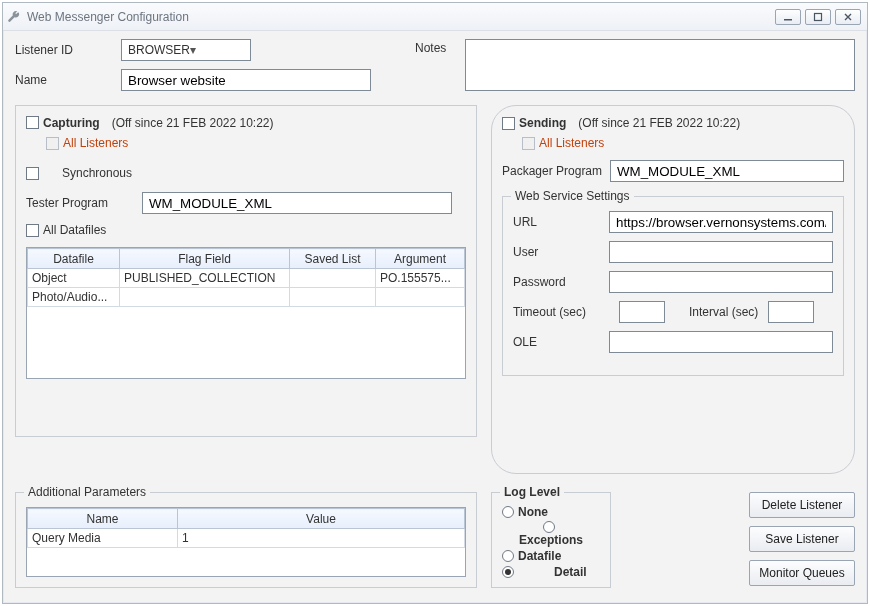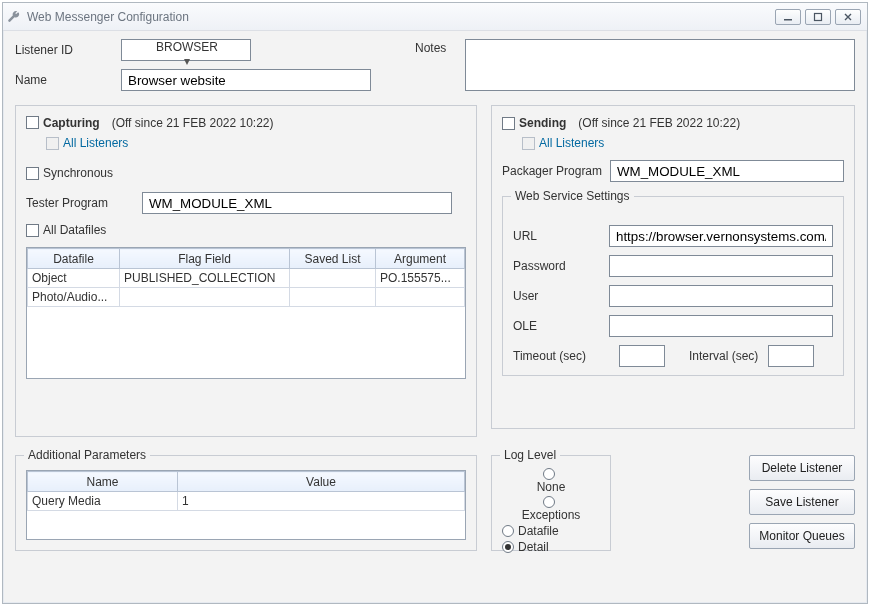--- a/index.html
+++ b/index.html
@@ -58,21 +58,20 @@
     background: #fff;
     height: 22px;
     padding: 2px 6px;
   }
   .select {
     border: 1px solid #7f8a97;
     background: #fff;
     height: 22px;
     display:flex; align-items:center; justify-content:flex-start;
     padding: 0 4px 0 6px;
-    flex-direction: column;
   }
   .chev { font-size: 12px; color:#555; }
   .notes {
     border: 1px solid #7f8a97;
     background: #fff;
     height: 52px;
   }
   .groupbox {
     border: 1px solid #c8ccd3;
     position: relative;
@@ -120,21 +119,21 @@
     padding: 2px 4px; height:18px;
     white-space:nowrap; overflow:hidden; text-overflow:ellipsis;
   }
   .btn {
     border:1px solid #9aa5b3; border-radius:2px;
     background: linear-gradient(#fdfdfe,#e9ecf1);
     height:26px; width:106px;
     display:flex; align-items:center; justify-content:center;
     cursor:default; color:#222;
   }
-  .disabled-text { color:#0369a1; }
+  .disabled-text { color:#c2410c; }
   .bold { font-weight:600; }
   .wrench {
     width:14px; height:14px; display:inline-block;
   }
 </style>
 </head>
 <body>
 
 <div class="window">
 
@@ -196,21 +195,21 @@
           </label>
           <span>(Off since 21 FEB 2022 10:22)</span>
         </div>
         <div style="margin:6px 0 0 20px;">
           <label class="disabled-text" style="display:flex;align-items:center;">
             <span class="cb disabled"></span>
               <span>All Listeners</span>
           </label>
         </div>
         <div style="margin-top:16px;">
-          <label style="display:flex;align-items:flex-end;">
+          <label style="display:flex;align-items:flex-end;gap:19px;">
             <span class="cb"></span>
               <span>Synchronous</span>
           </label>
         </div>
         <div class="row" style="margin-top:12px;">
           <div class="lbl" style="width:116px;">Tester Program</div>
           <input class="field" style="width: 310px;" value="WM_MODULE_XML">
         </div>
         <div style="margin-top:9px;">
           <label style="display:flex;align-items:center;">
@@ -245,62 +244,62 @@
                 <td>Photo/Audio...</td>
                 <td></td>
                 <td></td>
                 <td></td>
               </tr>
             </tbody>
           </table>
         </div>
       </div>
 
-      <div class="groupbox" style="flex:1; height:324px;">
+      <div class="groupbox" style="flex:1; height:369px;border-radius:25px;">
         <div style="display:flex; align-items:center; gap:12px;">
           <label style="display:flex;align-items:center;">
             <span class="cb"></span>
               <span class="bold">Sending</span>
           </label>
           <span>(Off since 21 FEB 2022 10:22)</span>
         </div>
         <div style="margin:6px 0 0 20px;">
           <label class="disabled-text" style="display:flex;align-items:center;">
             <span class="cb disabled"></span>
               <span>All Listeners</span>
           </label>
         </div>
         <div class="row" style="margin-top:10px;">
           <div class="lbl" style="width:108px;">Packager Program</div>
           <input class="field" style="flex: 1 1 0%;" value="WM_MODULE_XML">
         </div>
 
         <div class="groupbox" style="margin-top:14px; height:180px;">
           <span class="grouplegend">Web Service Settings</span>
-          <div class="row" style="margin-top:18px;">
+          <div class="row" style="margin-top:4px;">
             <div class="lbl" style="width:96px;">URL</div>
             <input class="field" style="flex: 1 1 0%;" value="https://browser.vernonsystems.com/c">
+          </div>
+          <div class="row" style="margin-top:8px;">
+            <div class="lbl" style="width:96px;">User</div>
+            <input class="field" style="flex: 1 1 0%;" value="">
           </div>
           <div class="row" style="margin-top:8px;">
             <div class="lbl" style="width:96px;">Password</div>
             <input class="field" type="password" style="flex: 1 1 0%;" value="">
-          </div>
-          <div class="row" style="margin-top:8px;">
-            <div class="lbl" style="width:96px;">User</div>
-            <input class="field" style="flex: 1 1 0%;" value="">
-          </div>
-          <div class="row" style="margin-top:8px;">
-            <div class="lbl" style="width:96px;">OLE</div>
-            <input class="field" style="flex: 1 1 0%;" value="">
           </div>
           <div class="row" style="margin-top:8px; gap:10px;">
             <div class="lbl" style="width:96px;">Timeout (sec)</div>
             <input class="field" style="width: 46px;" value="">
             <div class="lbl" style="margin-left:14px;">Interval (sec)</div>
             <input class="field" style="width: 46px;" value="">
+          </div>
+          <div class="row" style="margin-top:8px;">
+            <div class="lbl" style="width:96px;">OLE</div>
+            <input class="field" style="flex: 1 1 0%;" value="">
           </div>
         </div>
       </div>
     </div>
 
     <div style="display:flex; gap:14px; margin-top:18px; align-items:flex-start;">
 
       <div class="groupbox" style="flex:0 0 462px; height:96px; padding-top:14px;">
         <span class="grouplegend">Additional Parameters</span>
         <div class="datagrid-wrap" style="height:70px;">
@@ -318,35 +317,35 @@
             <tbody>
               <tr>
                 <td>Query Media</td>
                 <td>1</td>
               </tr>
             </tbody>
           </table>
         </div>
       </div>
 
-      <div class="groupbox" style="width:120px; height:96px; padding-top:12px;">
+      <div class="groupbox" style="width:120px; height:96px; padding-top:12px;font-weight:bold;">
         <span class="grouplegend">Log Level</span>
-        <label style="display:flex;align-items:center;margin-bottom:2px;flex-direction:column;">
+        <label style="display:flex;align-items:center;margin-bottom:2px;">
             <span class="radio"></span>
             <span>None</span>
           </label>
         <label style="display:flex;align-items:center;margin-bottom:2px;flex-direction:column;">
             <span class="radio"></span>
             <span>Exceptions</span>
           </label>
         <label style="display:flex;align-items:center;margin-bottom:2px;">
             <span class="radio"></span>
             <span>Datafile</span>
           </label>
-        <label style="display:flex;align-items:center;">
+        <label style="display:flex;align-items:center;gap:36px;">
             <span class="radio checked"></span>
             <span>Detail</span>
           </label>
       </div>
 
       <div style="flex:1; display:flex; flex-direction:column; align-items:flex-end; gap:8px;">
         <div class="btn">
             <span>Delete Listener</span>
           </div>
         <div class="btn">

